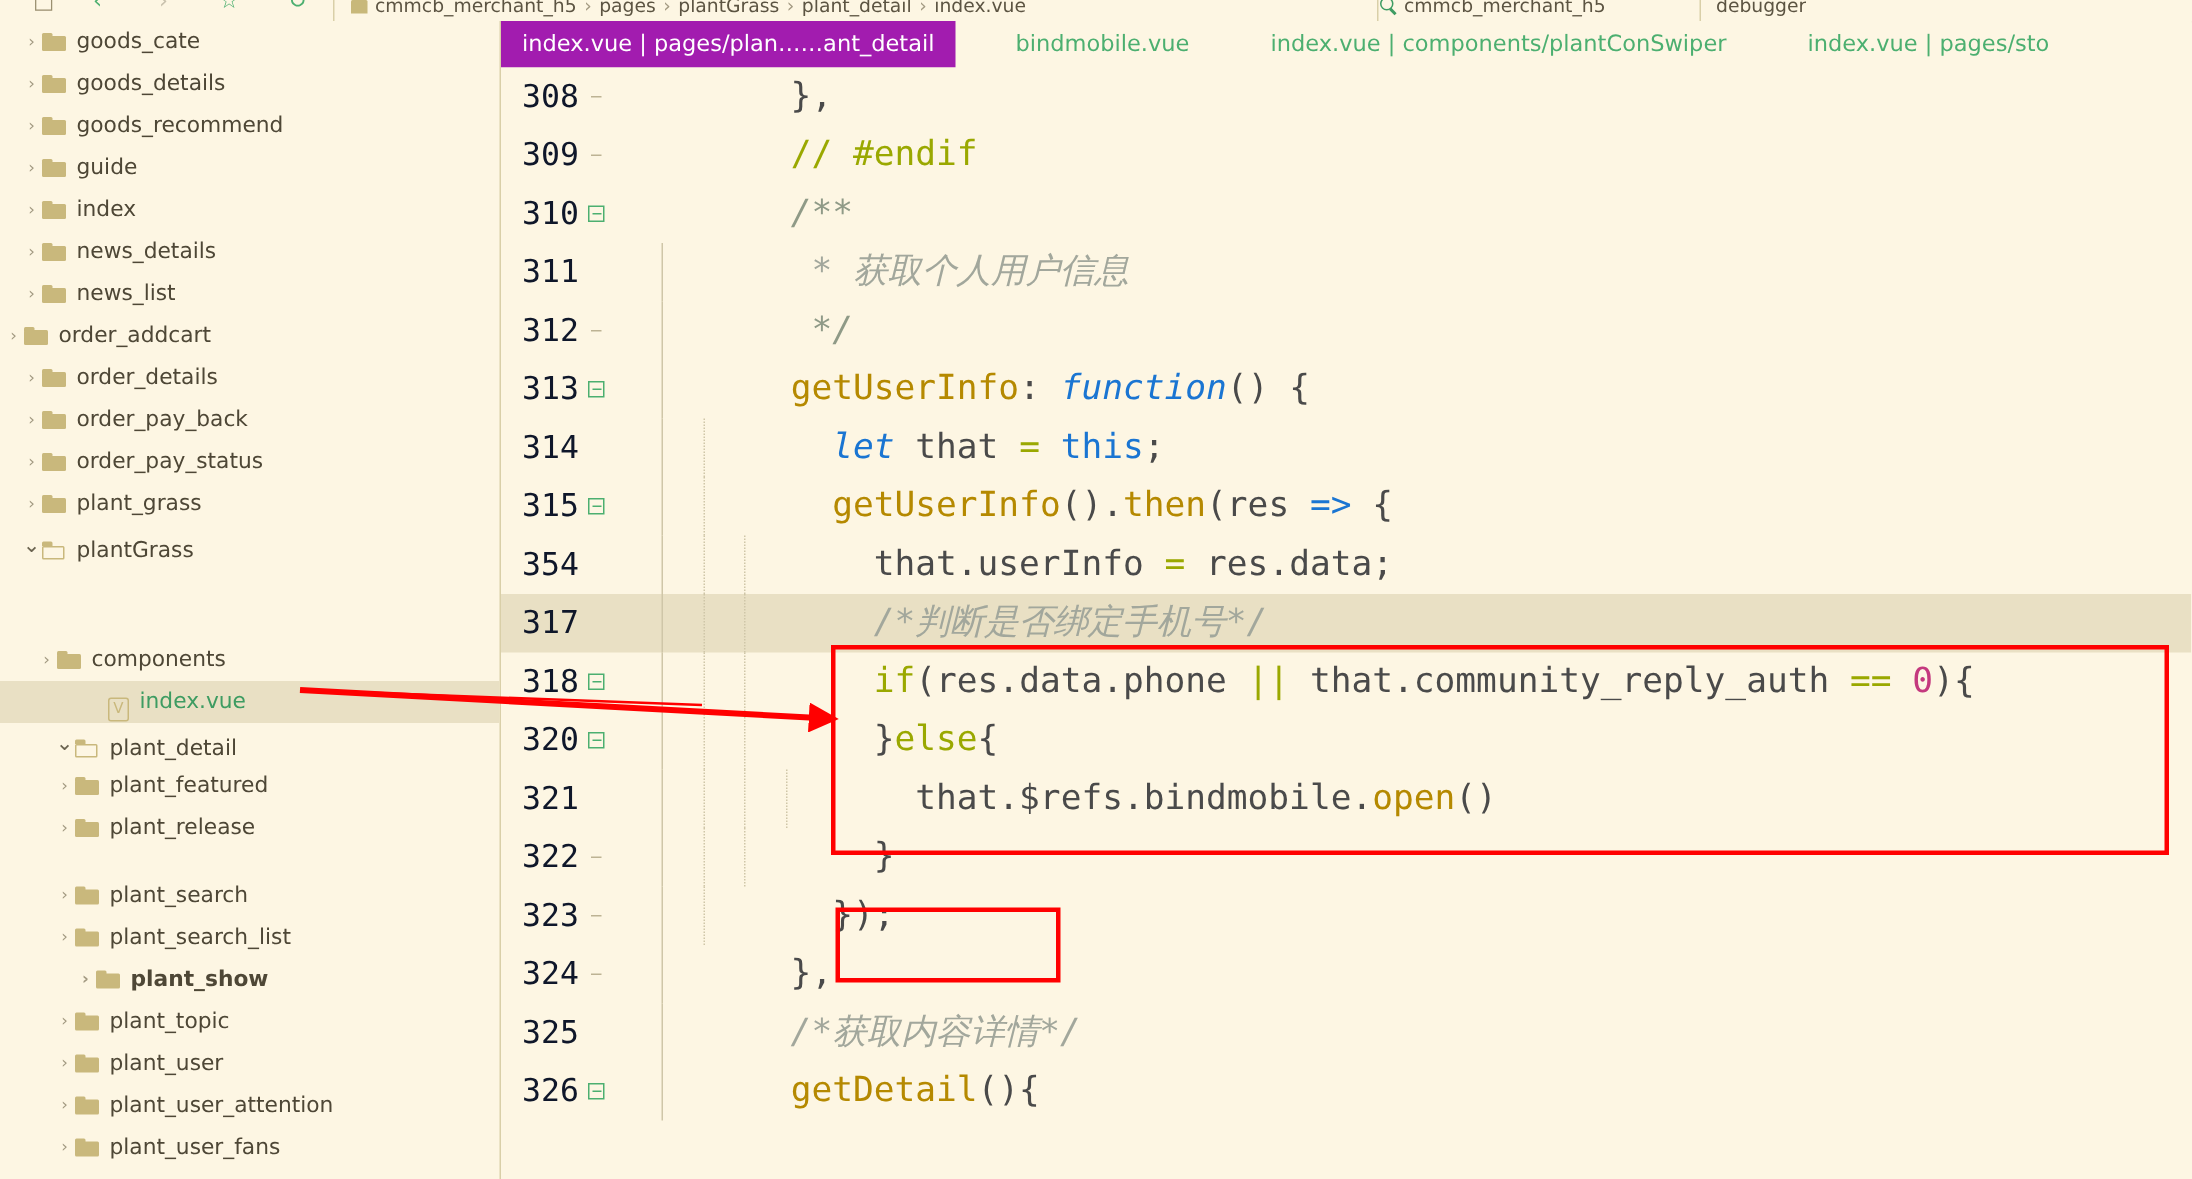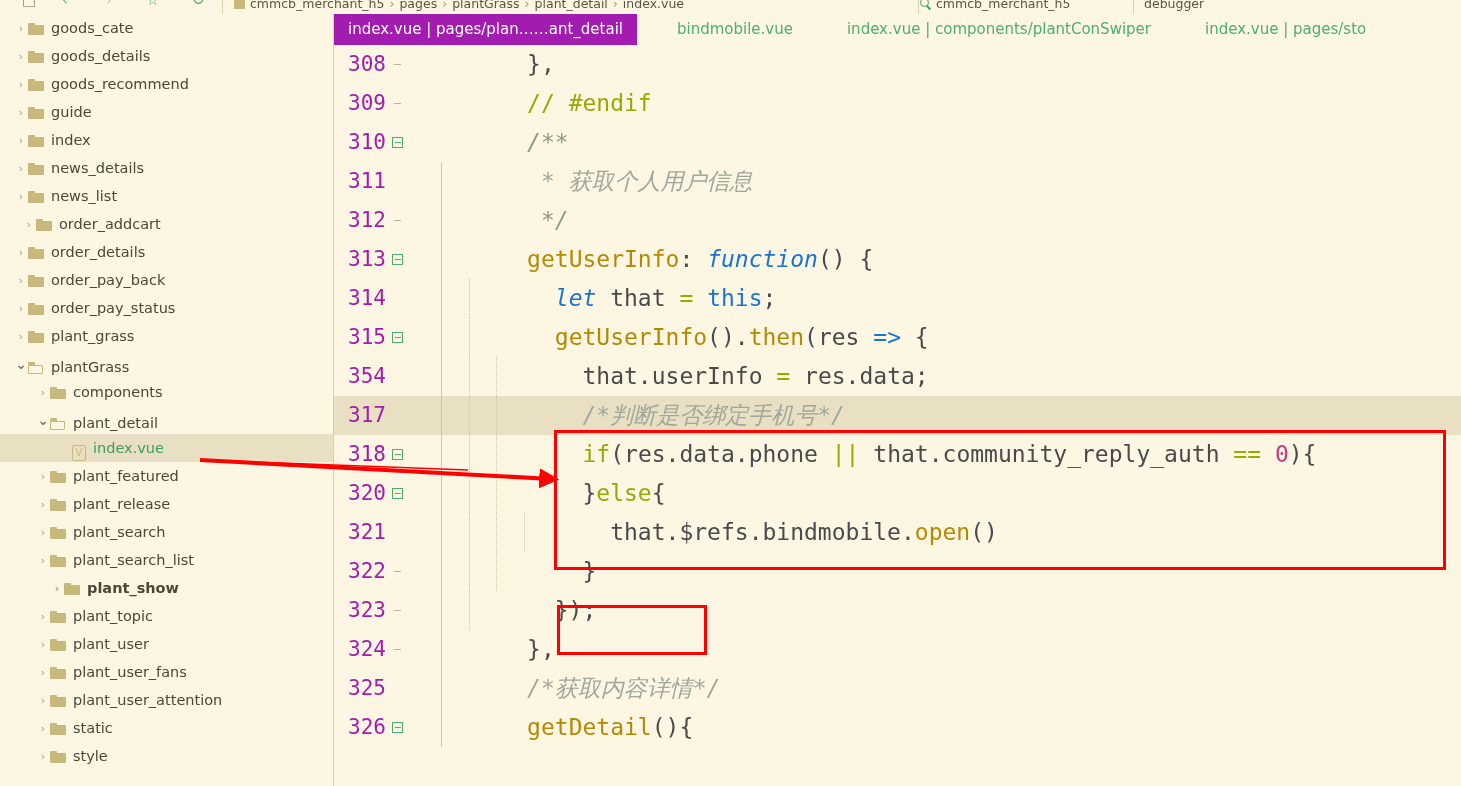--- a/index.html
+++ b/index.html
@@ -196,21 +196,21 @@
     white-space: pre;
   }
   .codeline.hl { background: #e9e0c4; }
   .gutter {
     position: absolute;
     left: 0; top: 0;
     width: 52px;
     text-align: right;
     font-family: "DejaVu Sans Mono", monospace;
     font-size: 21px;
-    color: #a21caf;
+    color: #0f172a;
     line-height: 39px;
   }
   .foldmark {
     position: absolute;
     left: 58px; top: 14px;
     width: 11px; height: 11px;
     border: 1.3px solid #4caf70;
     box-sizing: border-box;
     background: #fdf6e3;
   }
@@ -308,38 +308,38 @@
 
   <div class="sidebar">
     <div id="tree-root">
         <div class="tree-row" style="padding-left: 14px;"><span class="tw-arrow">›</span><span class="folder"><span class="tab"></span><span class="body"></span></span><span class="tree-label">goods_cate</span></div>
         <div class="tree-row" style="padding-left: 14px;"><span class="tw-arrow">›</span><span class="folder"><span class="tab"></span><span class="body"></span></span><span class="tree-label">goods_details</span></div>
         <div class="tree-row" style="padding-left: 14px;"><span class="tw-arrow">›</span><span class="folder"><span class="tab"></span><span class="body"></span></span><span class="tree-label">goods_recommend</span></div>
         <div class="tree-row" style="padding-left: 14px;"><span class="tw-arrow">›</span><span class="folder"><span class="tab"></span><span class="body"></span></span><span class="tree-label">guide</span></div>
         <div class="tree-row" style="padding-left: 14px;"><span class="tw-arrow">›</span><span class="folder"><span class="tab"></span><span class="body"></span></span><span class="tree-label">index</span></div>
         <div class="tree-row" style="padding-left: 14px;"><span class="tw-arrow">›</span><span class="folder"><span class="tab"></span><span class="body"></span></span><span class="tree-label">news_details</span></div>
         <div class="tree-row" style="padding-left: 14px;"><span class="tw-arrow">›</span><span class="folder"><span class="tab"></span><span class="body"></span></span><span class="tree-label">news_list</span></div>
-        <div class="tree-row" style="padding-left: 22px;"><span class="tw-arrow">›</span><span class="folder"><span class="tab"></span><span class="body"></span></span><span class="tree-label">order_addcart</span></div>
+        <div class="tree-row" style="padding-left: 2px;"><span class="tw-arrow">›</span><span class="folder"><span class="tab"></span><span class="body"></span></span><span class="tree-label">order_addcart</span></div>
         <div class="tree-row" style="padding-left: 14px;"><span class="tw-arrow">›</span><span class="folder"><span class="tab"></span><span class="body"></span></span><span class="tree-label">order_details</span></div>
         <div class="tree-row" style="padding-left: 14px;"><span class="tw-arrow">›</span><span class="folder"><span class="tab"></span><span class="body"></span></span><span class="tree-label">order_pay_back</span></div>
         <div class="tree-row" style="padding-left: 14px;"><span class="tw-arrow">›</span><span class="folder"><span class="tab"></span><span class="body"></span></span><span class="tree-label">order_pay_status</span></div>
         <div class="tree-row" style="padding-left: 14px;"><span class="tw-arrow">›</span><span class="folder"><span class="tab"></span><span class="body"></span></span><span class="tree-label">plant_grass</span></div>
         <div class="tree-row" style="padding-left: 14px;"><span class="tw-arrow open" style="font-size: 14px; vertical-align: 3px;">⌄</span><span class="folder open"><span class="tab"></span><span class="body"></span></span><span class="tree-label">plantGrass</span></div>
-        <div class="tree-row" style="padding-left: 36px;"><span class="tw-arrow">›</span><span class="folder"><span class="tab"></span><span class="body"></span></span><span class="tree-label">components</span></div>
+        <div class="tree-row" style="padding-left: 24px; margin-top: 48px;"><span class="tw-arrow">›</span><span class="folder"><span class="tab"></span><span class="body"></span></span><span class="tree-label">components</span></div>
+        <div class="tree-row selected" style="padding-left: 58px;"><span class="tw-arrow">&nbsp;</span><span class="vuefile">V</span><span class="tree-label vue-lbl">index.vue</span></div>
         <div class="tree-row" style="padding-left: 36px;"><span class="tw-arrow open" style="font-size: 14px; vertical-align: 3px;">⌄</span><span class="folder open"><span class="tab"></span><span class="body"></span></span><span class="tree-label">plant_detail</span></div>
-        <div class="tree-row selected" style="padding-left: 58px;"><span class="tw-arrow">&nbsp;</span><span class="vuefile">V</span><span class="tree-label vue-lbl">index.vue</span></div>
         <div class="tree-row" style="padding-left: 36px;"><span class="tw-arrow">›</span><span class="folder"><span class="tab"></span><span class="body"></span></span><span class="tree-label">plant_featured</span></div>
         <div class="tree-row" style="padding-left: 36px;"><span class="tw-arrow">›</span><span class="folder"><span class="tab"></span><span class="body"></span></span><span class="tree-label">plant_release</span></div>
-        <div class="tree-row" style="padding-left: 36px;"><span class="tw-arrow">›</span><span class="folder"><span class="tab"></span><span class="body"></span></span><span class="tree-label">plant_search</span></div>
+        <div class="tree-row" style="padding-left: 36px; margin-top: 17px;"><span class="tw-arrow">›</span><span class="folder"><span class="tab"></span><span class="body"></span></span><span class="tree-label">plant_search</span></div>
         <div class="tree-row" style="padding-left: 36px;"><span class="tw-arrow">›</span><span class="folder"><span class="tab"></span><span class="body"></span></span><span class="tree-label">plant_search_list</span></div>
         <div class="tree-row" style="padding-left: 50px; font-weight: bold;"><span class="tw-arrow">›</span><span class="folder"><span class="tab"></span><span class="body"></span></span><span class="tree-label">plant_show</span></div>
         <div class="tree-row" style="padding-left: 36px;"><span class="tw-arrow">›</span><span class="folder"><span class="tab"></span><span class="body"></span></span><span class="tree-label">plant_topic</span></div>
         <div class="tree-row" style="padding-left: 36px;"><span class="tw-arrow">›</span><span class="folder"><span class="tab"></span><span class="body"></span></span><span class="tree-label">plant_user</span></div>
+        <div class="tree-row" style="padding-left: 36px;"><span class="tw-arrow">›</span><span class="folder"><span class="tab"></span><span class="body"></span></span><span class="tree-label">plant_user_attention</span></div>
         <div class="tree-row" style="padding-left: 36px;"><span class="tw-arrow">›</span><span class="folder"><span class="tab"></span><span class="body"></span></span><span class="tree-label">plant_user_fans</span></div>
-        <div class="tree-row" style="padding-left: 36px;"><span class="tw-arrow">›</span><span class="folder"><span class="tab"></span><span class="body"></span></span><span class="tree-label">plant_user_attention</span></div>
         <div class="tree-row" style="padding-left: 36px;"><span class="tw-arrow">›</span><span class="folder"><span class="tab"></span><span class="body"></span></span><span class="tree-label">static</span></div>
         <div class="tree-row" style="padding-left: 36px;"><span class="tw-arrow">›</span><span class="folder"><span class="tab"></span><span class="body"></span></span><span class="tree-label">style</span></div>
       </div>
   </div>
 
   <div class="editor">
     <div class="tabbar" id="tabbar"><span class="etab active">index.vue | pages/plan……ant_detail</span><span class="etab-gap"></span><span class="etab">bindmobile.vue</span><span class="etab-gap"></span><span class="etab">index.vue | components/plantConSwiper</span><span class="etab-gap"></span><span class="etab">index.vue | pages/sto</span></div>
     <div class="codearea" id="codearea">
         <div class="codeline"><div class="gutter">308</div><div class="guttertick"></div><div class="code"><span class="c-punct">      },</span></div></div>
         <div class="codeline"><div class="gutter">309</div><div class="guttertick"></div><div class="code"><span class="c-plain">      </span><span class="c-pre">// #endif</span></div></div>

